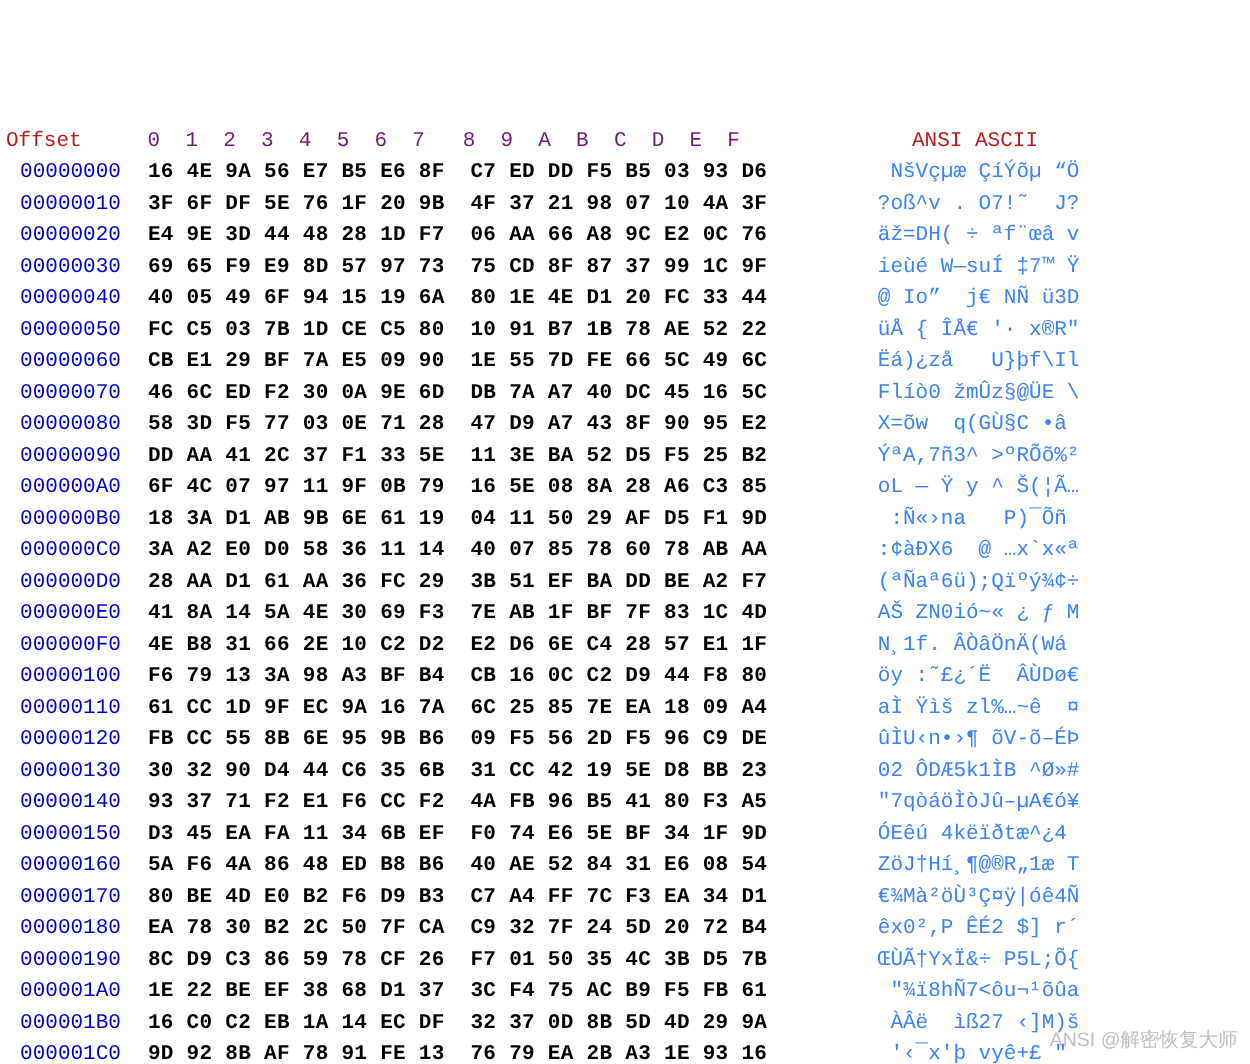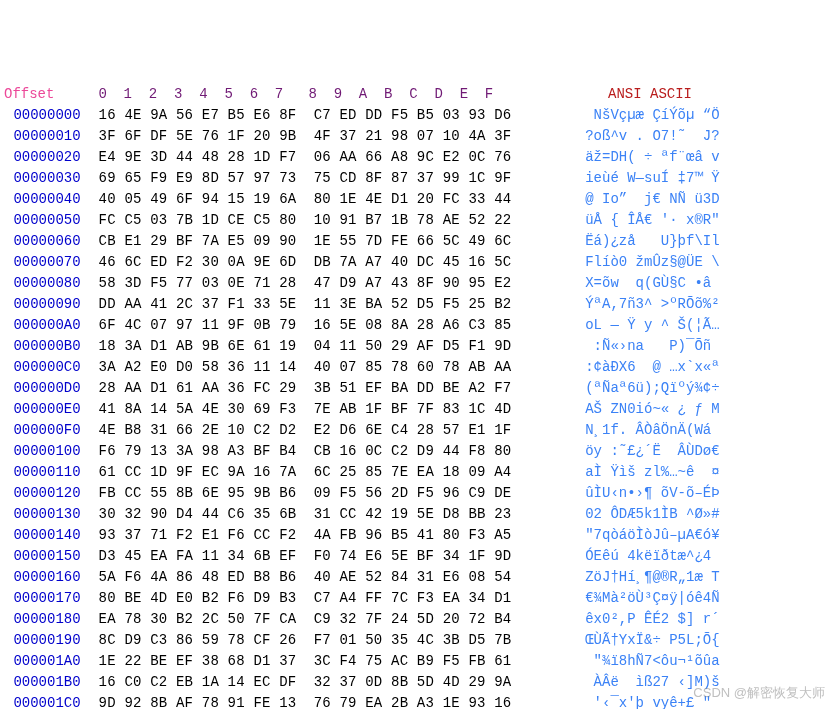--- a/index.html
+++ b/index.html
@@ -11,36 +11,36 @@
     color: #000;
     white-space: pre;
     overflow: hidden;
     width: 833px;
     height: 709px;
     position: relative;
   }
   .header-row { color: #0000cc; }
   .row { display: flex; }
   .offset { color: #0000cc; width: 90px; text-align: center; padding-left: 4px; }
-  .hex-area { width: 470px; letter-spacing: 0.2px; }
+  .hex-area { width: 470px; letter-spacing: 0.2px; font-weight: bold; }
   .ascii-area { color: #3b82f6; text-align: right; }
   .header-ascii { color: #b91c1c; margin-left: 48px; }
-  .header-offset { color: #ec4899; width: 90px; padding-left: 4px; }
+  .header-offset { color: #b91c1c; width: 90px; padding-left: 4px; }
   .header-hex { color: #701a75; width: 470px; }
   .watermark {
     position: absolute;
     right: 8px;
     bottom: 6px;
     color: rgba(128,128,128,0.5);
     font-family: sans-serif;
     font-size: 13px;
   }
 </style>
 </head>
 <body>
 
 
 
 <div id="container"><div class="row header-row"><span class="header-offset">Offset</span><span class="header-hex"> 0  1  2  3  4  5  6  7   8  9  A  B  C  D  E  F</span><span class="header-ascii">ANSI ASCII</span></div><div class="row"><span class="offset">00000000</span><span class="hex-area"> 16 4E 9A 56 E7 B5 E6 8F  C7 ED DD F5 B5 03 93 D6</span><span class="ascii-area">    NšVçµæ ÇíÝõµ “Ö</span></div><div class="row"><span class="offset">00000010</span><span class="hex-area"> 3F 6F DF 5E 76 1F 20 9B  4F 37 21 98 07 10 4A 3F</span><span class="ascii-area">   ?oß^v . O7!˜  J?</span></div><div class="row"><span class="offset">00000020</span><span class="hex-area"> E4 9E 3D 44 48 28 1D F7  06 AA 66 A8 9C E2 0C 76</span><span class="ascii-area">   äž=DH( ÷ ªf¨œâ v</span></div><div class="row"><span class="offset">00000030</span><span class="hex-area"> 69 65 F9 E9 8D 57 97 73  75 CD 8F 87 37 99 1C 9F</span><span class="ascii-area">   ieùé W—suÍ ‡7™ Ÿ</span></div><div class="row"><span class="offset">00000040</span><span class="hex-area"> 40 05 49 6F 94 15 19 6A  80 1E 4E D1 20 FC 33 44</span><span class="ascii-area">   @ Io”  j€ NÑ ü3D</span></div><div class="row"><span class="offset">00000050</span><span class="hex-area"> FC C5 03 7B 1D CE C5 80  10 91 B7 1B 78 AE 52 22</span><span class="ascii-area">   üÅ { ÎÅ€ '· x®R"</span></div><div class="row"><span class="offset">00000060</span><span class="hex-area"> CB E1 29 BF 7A E5 09 90  1E 55 7D FE 66 5C 49 6C</span><span class="ascii-area">   Ëá)¿zå   U}þf\Il</span></div><div class="row"><span class="offset">00000070</span><span class="hex-area"> 46 6C ED F2 30 0A 9E 6D  DB 7A A7 40 DC 45 16 5C</span><span class="ascii-area">   Flíò0 žmÛz§@ÜE \</span></div><div class="row"><span class="offset">00000080</span><span class="hex-area"> 58 3D F5 77 03 0E 71 28  47 D9 A7 43 8F 90 95 E2</span><span class="ascii-area">   X=õw  q(GÙ§C •â</span></div><div class="row"><span class="offset">00000090</span><span class="hex-area"> DD AA 41 2C 37 F1 33 5E  11 3E BA 52 D5 F5 25 B2</span><span class="ascii-area">   ÝªA,7ñ3^ &gt;ºRÕõ%²</span></div><div class="row"><span class="offset">000000A0</span><span class="hex-area"> 6F 4C 07 97 11 9F 0B 79  16 5E 08 8A 28 A6 C3 85</span><span class="ascii-area">   oL — Ÿ y ^ Š(¦Ã…</span></div><div class="row"><span class="offset">000000B0</span><span class="hex-area"> 18 3A D1 AB 9B 6E 61 19  04 11 50 29 AF D5 F1 9D</span><span class="ascii-area">    :Ñ«›na   P)¯Õñ </span></div><div class="row"><span class="offset">000000C0</span><span class="hex-area"> 3A A2 E0 D0 58 36 11 14  40 07 85 78 60 78 AB AA</span><span class="ascii-area">   :¢àÐX6  @ …x`x«ª</span></div><div class="row"><span class="offset">000000D0</span><span class="hex-area"> 28 AA D1 61 AA 36 FC 29  3B 51 EF BA DD BE A2 F7</span><span class="ascii-area">   (ªÑaª6ü);Qïºý¾¢÷</span></div><div class="row"><span class="offset">000000E0</span><span class="hex-area"> 41 8A 14 5A 4E 30 69 F3  7E AB 1F BF 7F 83 1C 4D</span><span class="ascii-area">   AŠ ZN0ió~« ¿ ƒ M</span></div><div class="row"><span class="offset">000000F0</span><span class="hex-area"> 4E B8 31 66 2E 10 C2 D2  E2 D6 6E C4 28 57 E1 1F</span><span class="ascii-area">   N¸1f. ÂÒâÖnÄ(Wá </span></div><div class="row"><span class="offset">00000100</span><span class="hex-area"> F6 79 13 3A 98 A3 BF B4  CB 16 0C C2 D9 44 F8 80</span><span class="ascii-area">   öy :˜£¿´Ë  ÂÙDø€</span></div><div class="row"><span class="offset">00000110</span><span class="hex-area"> 61 CC 1D 9F EC 9A 16 7A  6C 25 85 7E EA 18 09 A4</span><span class="ascii-area">   aÌ Ÿìš zl%…~ê  ¤</span></div><div class="row"><span class="offset">00000120</span><span class="hex-area"> FB CC 55 8B 6E 95 9B B6  09 F5 56 2D F5 96 C9 DE</span><span class="ascii-area">   ûÌU‹n•›¶ õV-õ–ÉÞ</span></div><div class="row"><span class="offset">00000130</span><span class="hex-area"> 30 32 90 D4 44 C6 35 6B  31 CC 42 19 5E D8 BB 23</span><span class="ascii-area">   02 ÔDÆ5k1ÌB ^Ø»#</span></div><div class="row"><span class="offset">00000140</span><span class="hex-area"> 93 37 71 F2 E1 F6 CC F2  4A FB 96 B5 41 80 F3 A5</span><span class="ascii-area">   "7qòáöÌòJû–µA€ó¥</span></div><div class="row"><span class="offset">00000150</span><span class="hex-area"> D3 45 EA FA 11 34 6B EF  F0 74 E6 5E BF 34 1F 9D</span><span class="ascii-area">   ÓEêú 4këïðtæ^¿4 </span></div><div class="row"><span class="offset">00000160</span><span class="hex-area"> 5A F6 4A 86 48 ED B8 B6  40 AE 52 84 31 E6 08 54</span><span class="ascii-area">   ZöJ†Hí¸¶@®R„1æ T</span></div><div class="row"><span class="offset">00000170</span><span class="hex-area"> 80 BE 4D E0 B2 F6 D9 B3  C7 A4 FF 7C F3 EA 34 D1</span><span class="ascii-area">   €¾Mà²öÙ³Ç¤ÿ|óê4Ñ</span></div><div class="row"><span class="offset">00000180</span><span class="hex-area"> EA 78 30 B2 2C 50 7F CA  C9 32 7F 24 5D 20 72 B4</span><span class="ascii-area">   êx0²,P ÊÉ2 $] r´</span></div><div class="row"><span class="offset">00000190</span><span class="hex-area"> 8C D9 C3 86 59 78 CF 26  F7 01 50 35 4C 3B D5 7B</span><span class="ascii-area">   ŒÙÃ†YxÏ&amp;÷ P5L;Õ{</span></div><div class="row"><span class="offset">000001A0</span><span class="hex-area"> 1E 22 BE EF 38 68 D1 37  3C F4 75 AC B9 F5 FB 61</span><span class="ascii-area">    "¾ï8hÑ7&lt;ôu¬¹õûa</span></div><div class="row"><span class="offset">000001B0</span><span class="hex-area"> 16 C0 C2 EB 1A 14 EC DF  32 37 0D 8B 5D 4D 29 9A</span><span class="ascii-area">    ÀÂë  ìß27 ‹]M)š</span></div><div class="row"><span class="offset">000001C0</span><span class="hex-area"> 9D 92 8B AF 78 91 FE 13  76 79 EA 2B A3 1E 93 16</span><span class="ascii-area">    '‹¯x'þ vyê+£ " </span></div></div>
-<div class="watermark">CSDN @解密恢复大师</div>
+<div class="watermark">ANSI @解密恢复大师</div>
 
 
 
 
 </body></html>

